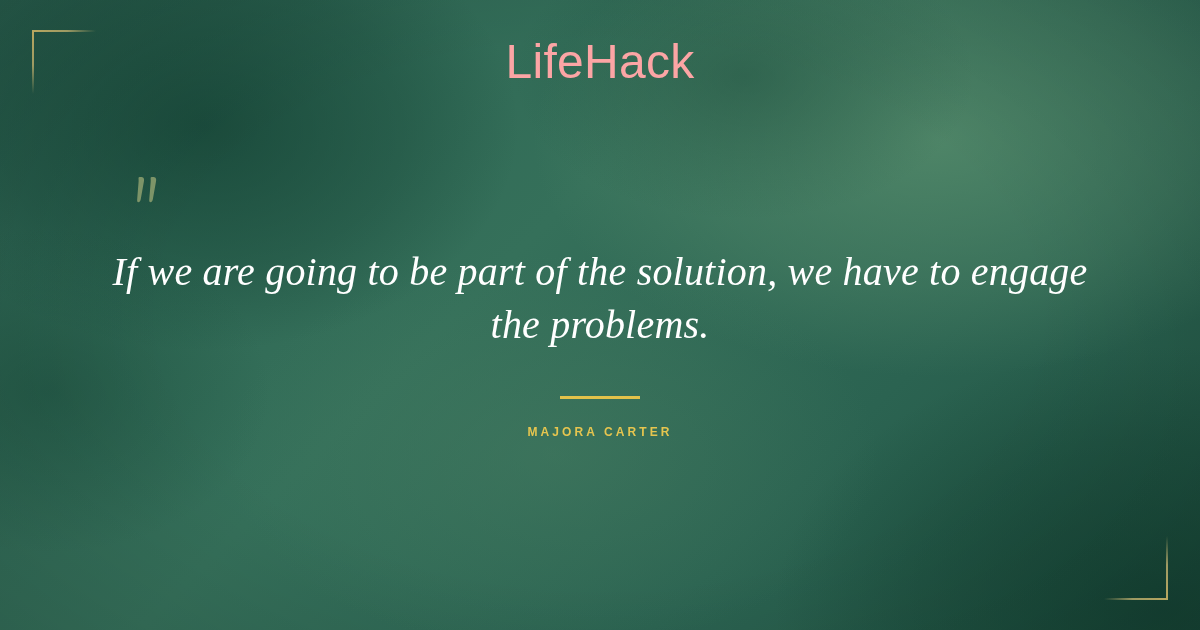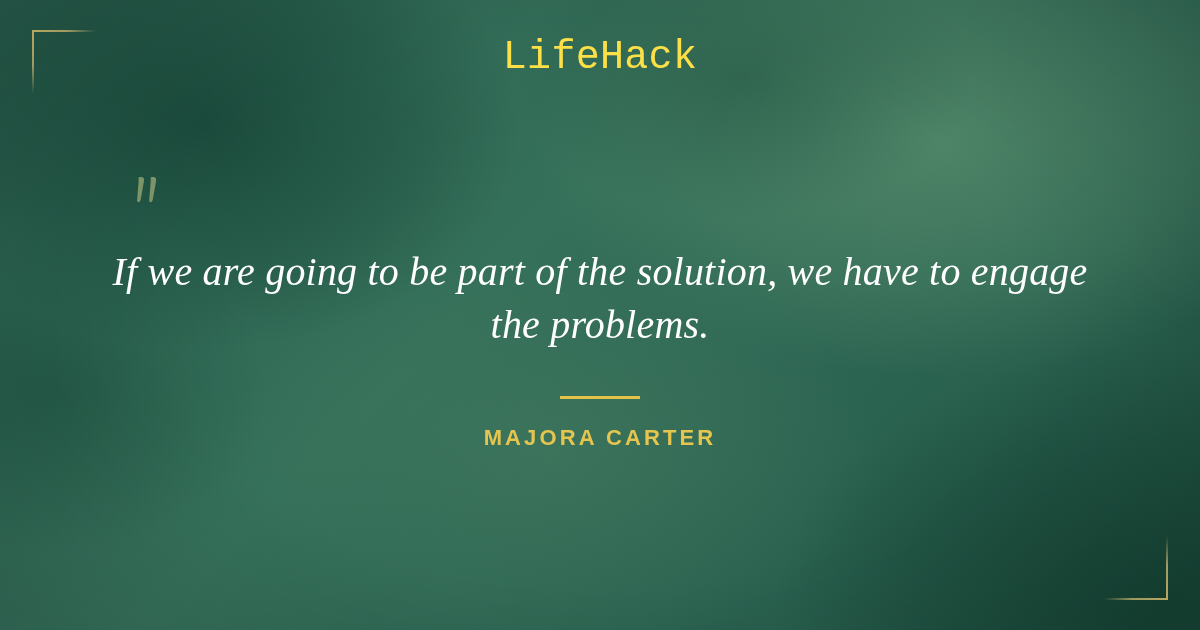--- a/index.html
+++ b/index.html
@@ -95,25 +95,25 @@
     background: linear-gradient(to top, #b9a75f 0%, #9d9a63 55%, rgba(157,154,99,0) 100%);
   }
 
   
   .brand {
     position: absolute;
     top: 38px;
     left: 0;
     width: 100%;
     text-align: center;
-    font-family: Liberation Mono, monospace;
-    font-size: 40px;
+    font-family: Liberation Sans, sans-serif;
+    font-size: 48px;
     font-weight: 400;
     letter-spacing: 0.3px;
-    color: #fde047;
+    color: #fca5a5;
     line-height: 1;
   }
 
   
   .quote-mark {
     position: absolute;
     left: 131px;
     top: 173px;
     width: 44px;
     height: 44px;
@@ -143,21 +143,21 @@
   .rule {
     width: 80px;
     height: 3px;
     background: #e3c24a;
     margin: 44px auto 0 auto;
   }
 
   .author {
     margin: 26px auto 0 auto;
     font-family: "Liberation Sans", sans-serif;
-    font-size: 22px;
+    font-size: 12px;
     font-weight: 700;
     letter-spacing: 3.1px;
     color: #e6c54f;
     text-transform: uppercase;
   }
 </style>
 </head>
 <body>
 
 <div id="card">

